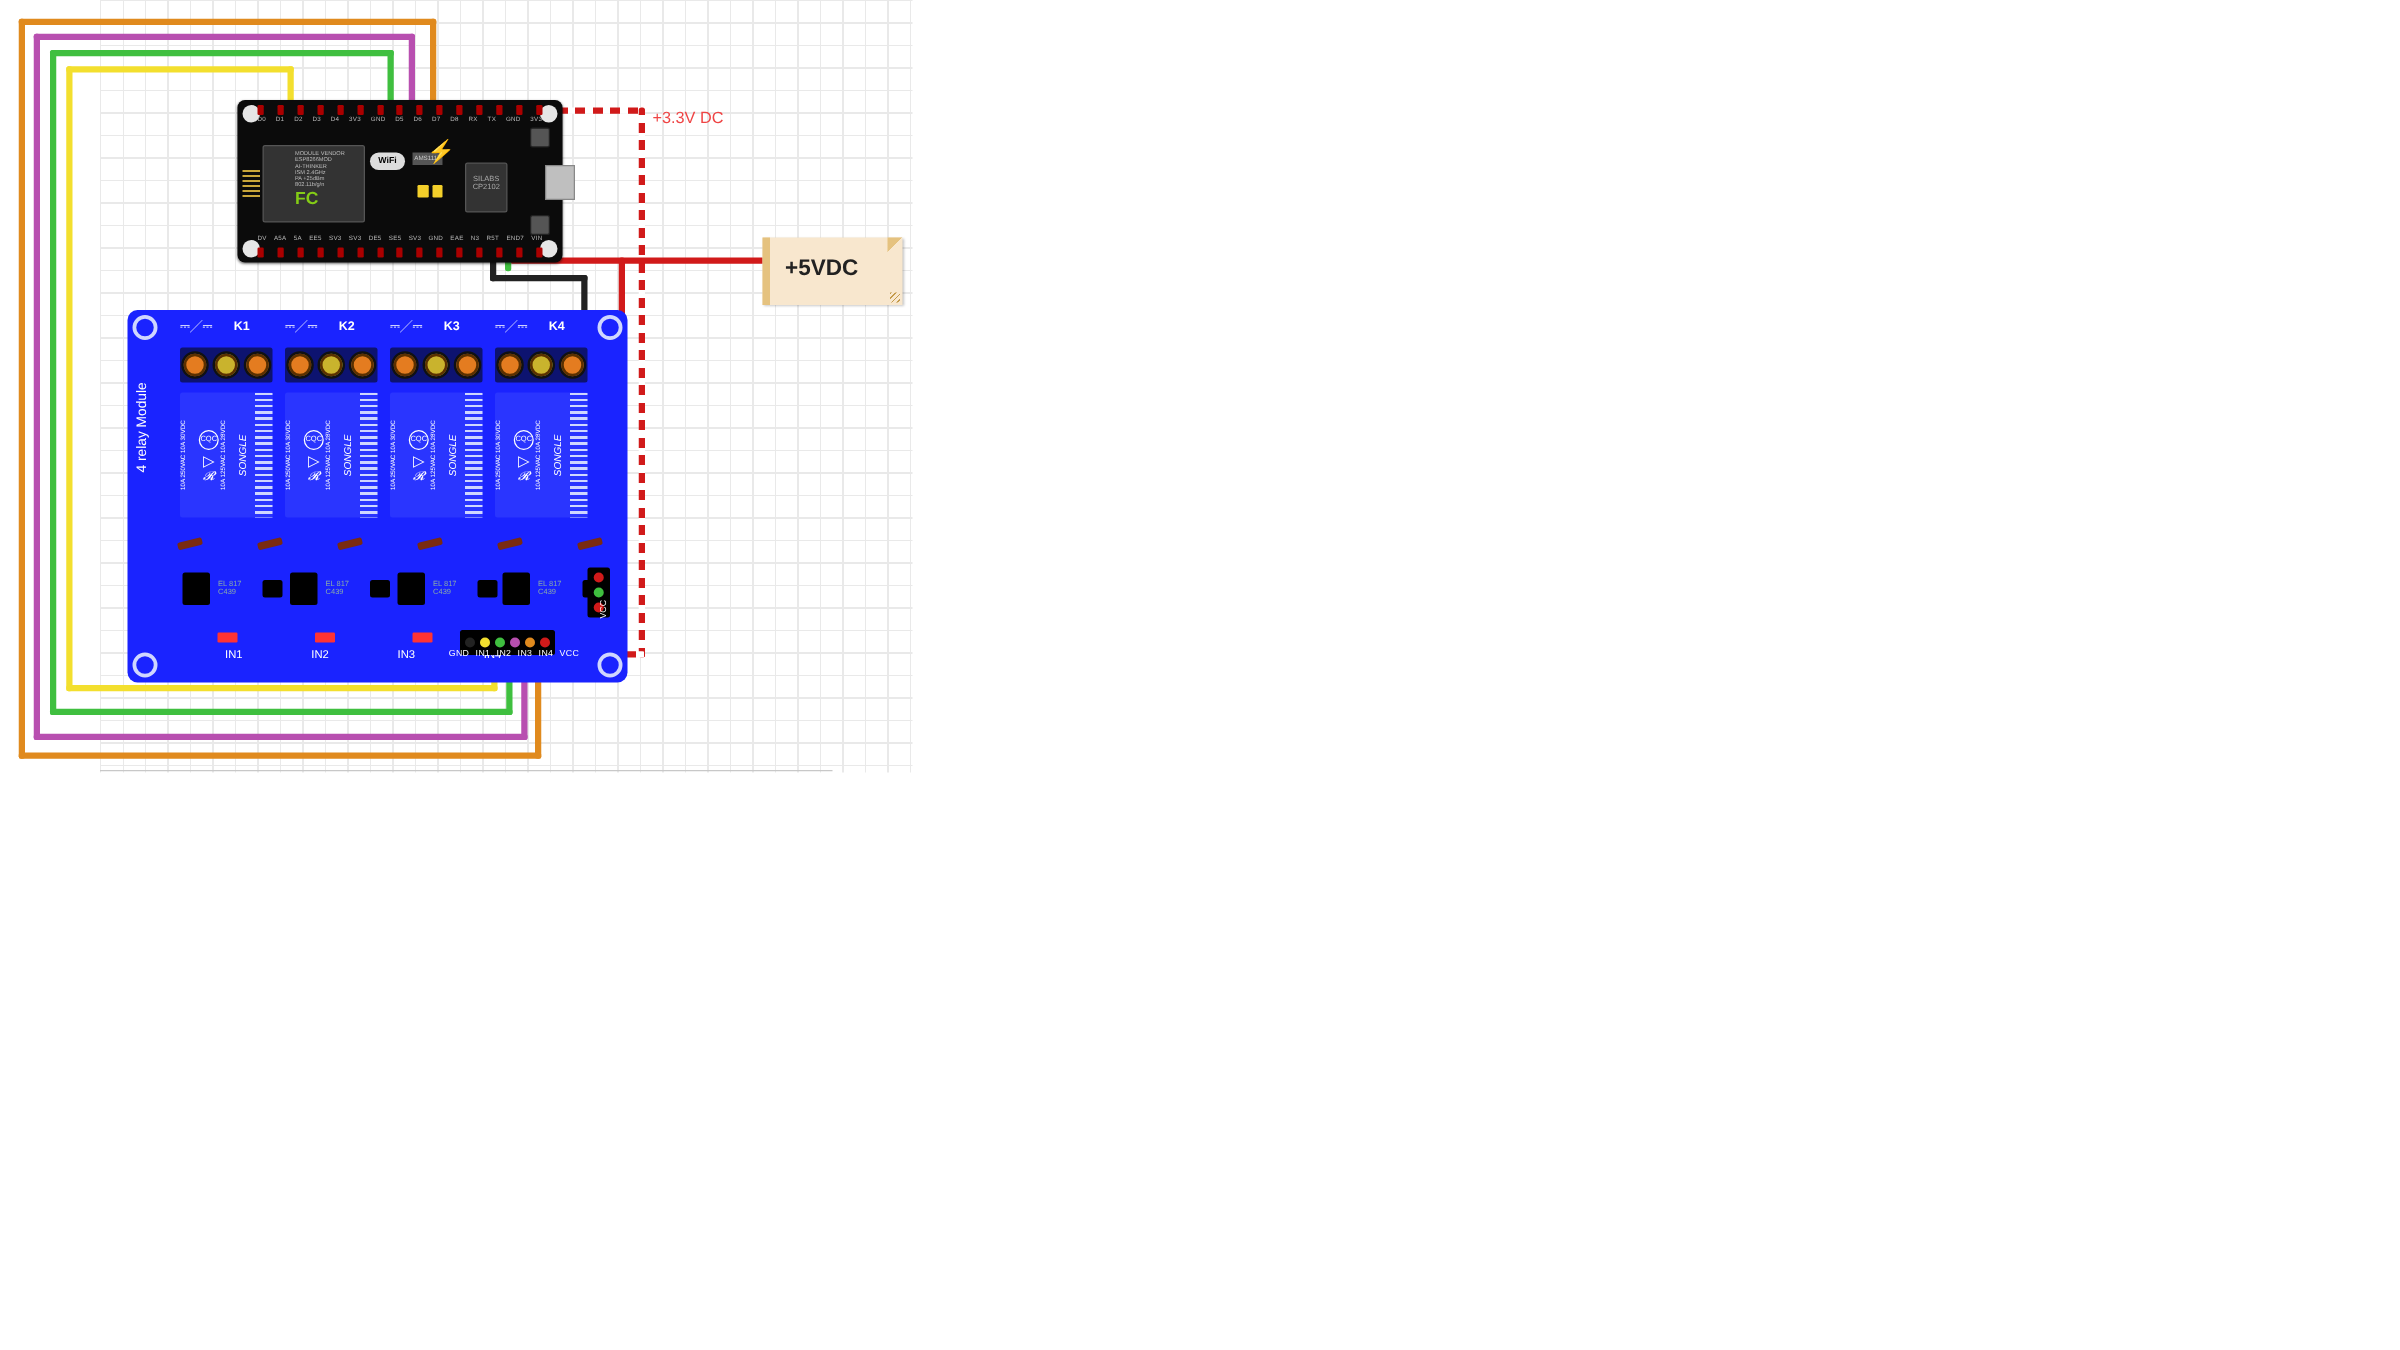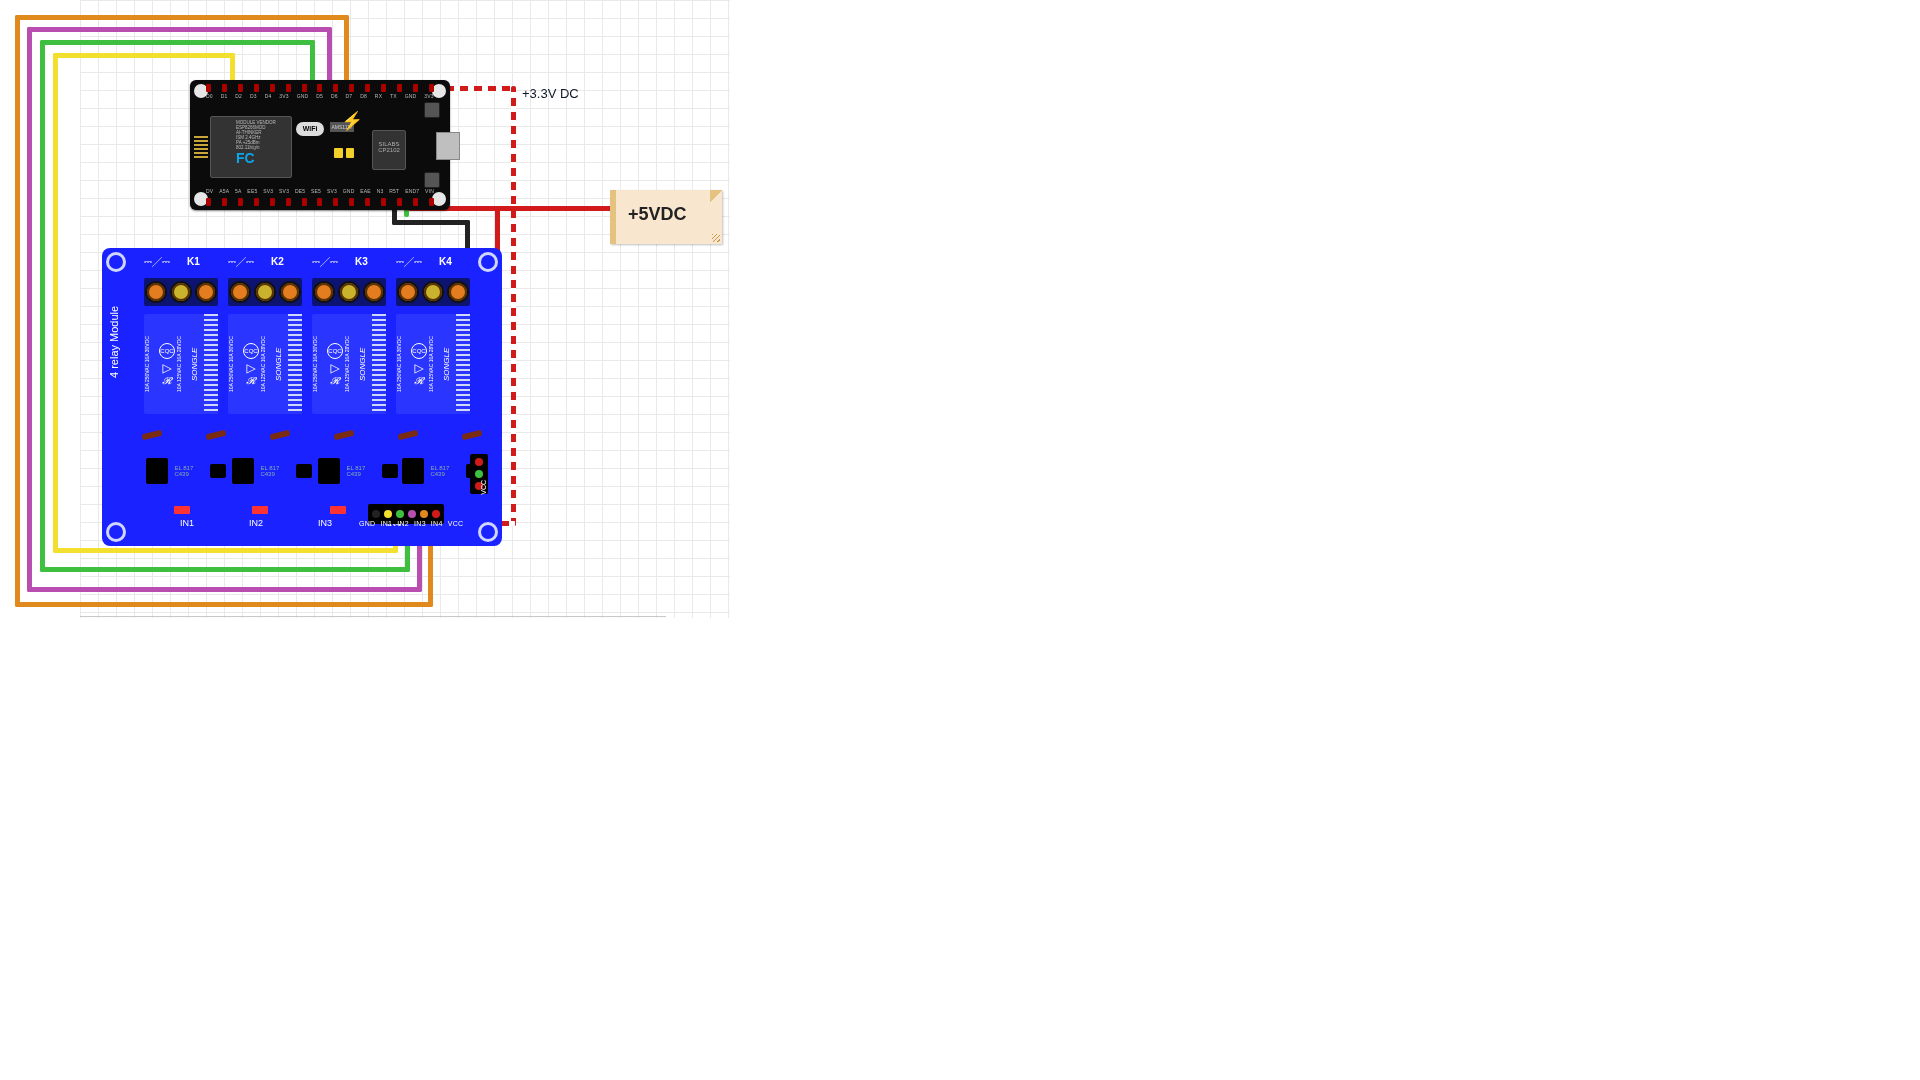--- a/index.html
+++ b/index.html
@@ -23,21 +23,21 @@
   .mcu .pins{position:absolute;left:16px;right:16px;height:8px;display:flex;justify-content:space-between}
   .mcu .pins.top{top:4px}.mcu .pins.bot{bottom:4px}
   .mcu .pins span{width:5px;height:8px;background:#a00;display:block;border-radius:1px}
   .mcu .labels{position:absolute;left:16px;right:16px;height:9px;color:#b9b9b9;font-size:5px;display:flex;justify-content:space-between;letter-spacing:.2px}
   .mcu .labels.top{top:13px}.mcu .labels.bot{bottom:13px}
   .mcu .labels span{display:block}
   .mcu .chip{position:absolute;left:20px;top:36px;width:80px;height:60px;background:#333;border:1px solid #555;border-radius:2px}
   .mcu .chip2{position:absolute;right:44px;top:50px;width:34px;height:40px;background:#333;border:1px solid #555;border-radius:2px;color:#aaa;font-size:6px;text-align:center;padding-top:10px;box-sizing:border-box}
   .mcu .ant{position:absolute;left:4px;top:56px;width:14px;height:24px;background:repeating-linear-gradient(#c9a63a 0 2px,#0b0b0b 2px 4px)}
   .mcu .wifi{position:absolute;left:106px;top:42px;width:28px;height:14px;background:#ddd;border-radius:7px;color:#000;font-size:7px;line-height:14px;text-align:center;font-weight:bold}
-  .mcu .fcc{position:absolute;left:46px;top:70px;color:#0ea5e9;font-size:14px;font-weight:bold}
+  .mcu .fcc{position:absolute;left:46px;top:70px;color:#84cc16;font-size:14px;font-weight:bold}
   .mcu .spark{position:absolute;right:86px;top:30px;color:#f7d54a;font-size:18px}
   .mcu .tinytxt{position:absolute;left:46px;top:40px;color:#bbb;font-size:4.5px;line-height:5px}
   .mcu .ams{position:absolute;left:140px;top:42px;width:24px;height:10px;background:#555;color:#ccc;font-size:5px;text-align:center;line-height:10px}
   .mcu .leds{position:absolute;left:144px;top:68px;width:20px;height:10px;display:flex;gap:3px}
   .mcu .leds i{flex:1;background:#f3cf2a;border-radius:1px}
   
   .relay{position:absolute;left:102px;top:248px;width:400px;height:298px;background:#1a23ff;border-radius:8px}
   .relay .hole{position:absolute;width:14px;height:14px;border:3px solid #cfd6ff;border-radius:50%;background:#1a23ff}
   .relay .h1{left:4px;top:4px}.relay .h2{right:4px;top:4px}.relay .h3{left:4px;bottom:4px}.relay .h4{right:4px;bottom:4px}
   .relay .side{position:absolute;left:6px;top:34px;width:14px;height:120px;color:#fff;font-size:11px;writing-mode:vertical-rl;transform:rotate(180deg);text-align:center}
@@ -67,21 +67,21 @@
   .relay .hdr{position:absolute;top:256px;height:16px;display:flex;gap:4px;align-items:center;padding:2px 4px;background:#000;border-radius:2px}
   .relay .hdr i{width:8px;height:8px;border-radius:50%}
   .relay .hdrL{left:266px}.relay .hdrR{left:368px;top:206px;flex-direction:column;height:auto;width:14px;gap:4px;padding:4px 2px}
   .relay .hdrlabels{position:absolute;left:257px;top:272px;color:#fff;font-size:7px;display:flex;gap:5px;letter-spacing:.3px}
   .relay .vcc-label{position:absolute;left:378px;top:232px;color:#fff;font-size:7px;writing-mode:vertical-rl;transform:rotate(180deg)}
   
   .note{position:absolute;left:610px;top:190px;width:106px;height:54px;background:#f8e7ce;border-left:6px solid #e5c27f;box-shadow:1px 1px 2px rgba(0,0,0,.25)}
   .note .fold{position:absolute;right:0;top:0;width:12px;height:12px;background:linear-gradient(135deg,#e5c27f 0 50%,transparent 50%)}
   .note .txt{position:absolute;left:12px;top:14px;font-size:18px;font-weight:600;color:#222}
   .note .grip{position:absolute;right:2px;bottom:2px;width:8px;height:8px;background:repeating-linear-gradient(135deg,#c49a4a 0 1px,transparent 1px 3px)}
-  .ann33{position:absolute;left:522px;top:86px;font-size:13px;color:#0f172a}
+  .ann33{position:absolute;left:522px;top:86px;font-size:13px;color:#ef4444}
   .hr{position:absolute;left:80px;top:616px;width:586px;height:1px;background:#c8c8c8}
 </style>
 </head>
 <body>
 
 <div class="stage">
   <div class="gridbg"></div>
 
   <div class="wire" style="background:#e08a1e;left:15px;top:15px;width:334px;height:5px"></div>
   <div class="wire" style="background:#e08a1e;left:344px;top:15px;width:5px;height:70px"></div>

